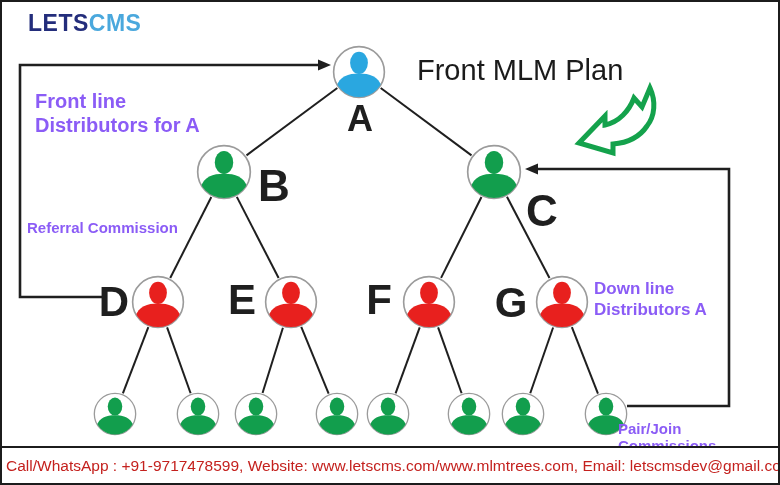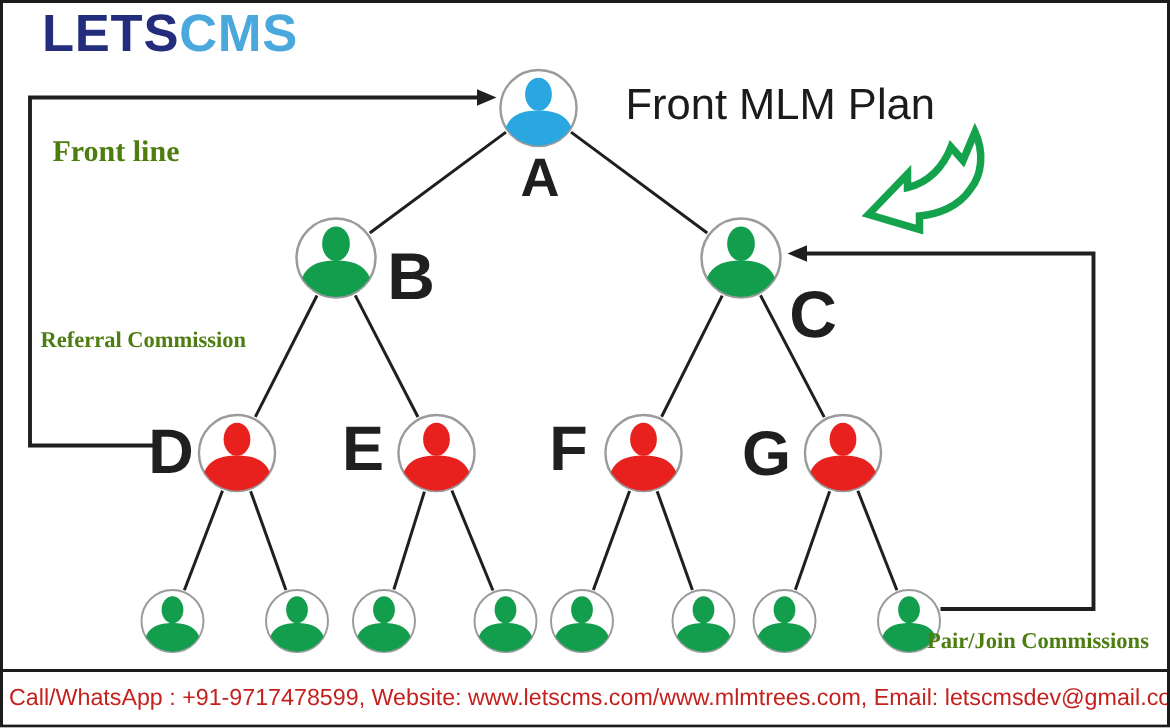--- a/index.html
+++ b/index.html
@@ -2,23 +2,23 @@
 <html><head>
 <meta charset="utf-8">
 <style>
   html,body{margin:0;padding:0;background:#ddd;}
   .canvas{
     position:relative;width:780px;height:485px;background:#ffffff;
     border:2px solid #1c1c1c;box-sizing:border-box;overflow:hidden;
     font-family:"Liberation Sans",sans-serif;
   }
   svg.tree{position:absolute;top:0;left:0;}
-  .logo{position:absolute;top:0px;left:26px;font-size:35px;font-weight:800;letter-spacing:.5px;line-height:42px;}
+  .logo{position:absolute;top:0px;left:26px;font-size:23px;font-weight:800;letter-spacing:.5px;line-height:42px;}
   .title{position:absolute;top:52px;left:415px;font-size:29px;font-weight:400;color:#1b1b1b;}
-  .ann{position:absolute;font-weight:700;color:#4d7c0f;font-family:Liberation Serif, serif;}
+  .ann{position:absolute;font-weight:700;color:#8b5cf6;}
   .ann-frontline{top:87px;left:33px;font-size:20px;line-height:24px;}
   .ann-referral{top:217px;left:25px;font-size:15px;}
   .ann-downline{top:276px;left:592px;font-size:17px;line-height:21px;}
   .ann-pairjoin{top:418px;left:616px;font-size:15px;}
   .footer{
     position:absolute;left:0;right:0;bottom:0;height:35px;border-top:2px solid #1c1c1c;
     display:flex;align-items:center;padding-left:4px;font-size:15.5px;white-space:nowrap;background:#fff;
   }
 </style>
 </head>
@@ -86,24 +86,29 @@
     <path id="green-arrow" d="M 577 141 L 603 114 L 603 123 C 617 120 627 109 632 96 L 640 105 L 648 86
              C 654 99 653 114 645 124 C 637 136 623 141 611 142 L 611 151 Z" fill="#ffffff" stroke-width="5" stroke-linejoin="miter" stroke="#14a24c"></path>
   </svg>
 
   <div class="logo"><span id="logo-lets" style="color: rgb(35, 45, 123);">LETS</span><span id="logo-cms" style="color: rgb(74, 168, 221);">CMS</span></div>
 
   <div class="title">Front MLM Plan</div>
 
   <div class="ann ann-frontline">
     <div>Front line</div>
+    <div>Distributors for A</div>
   </div>
 
   <div class="ann ann-referral">Referral Commission</div>
 
+  <div class="ann ann-downline">
+    <div>Down line</div>
+    <div>Distributors A</div>
+  </div>
 
   <div class="ann ann-pairjoin">Pair/Join Commissions</div>
 
   <div class="footer" style="color: rgb(196, 33, 30);">
     <span>Call/WhatsApp : +91-9717478599, Website: www.letscms.com/www.mlmtrees.com, Email: letscmsdev@gmail.com</span>
   </div>
 
 </div>
 
 </body></html>

